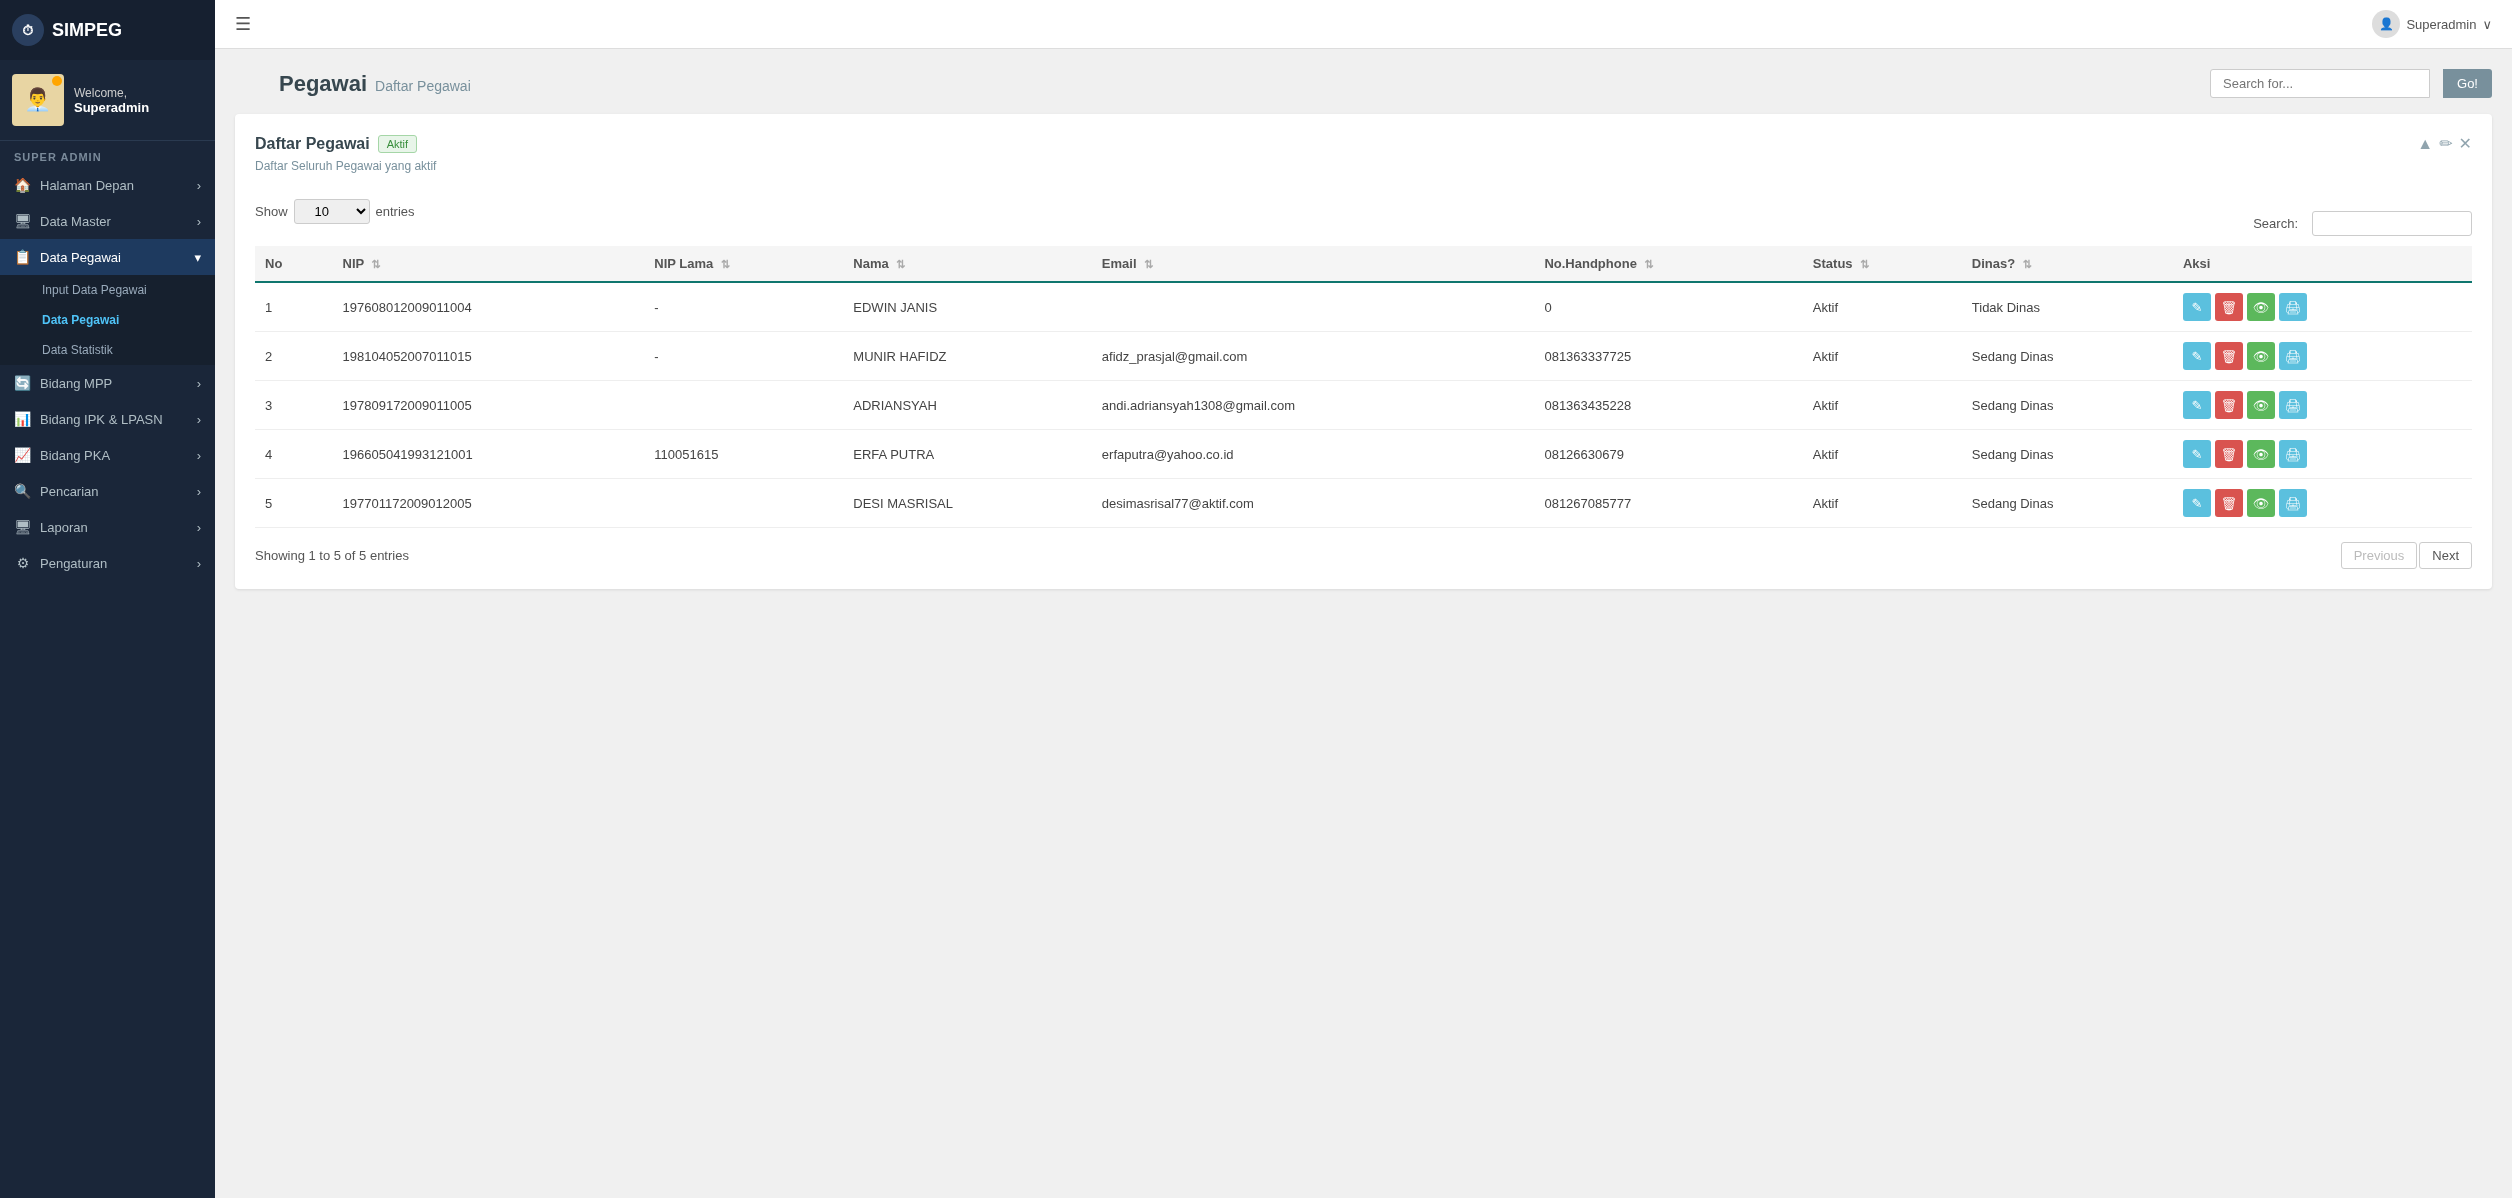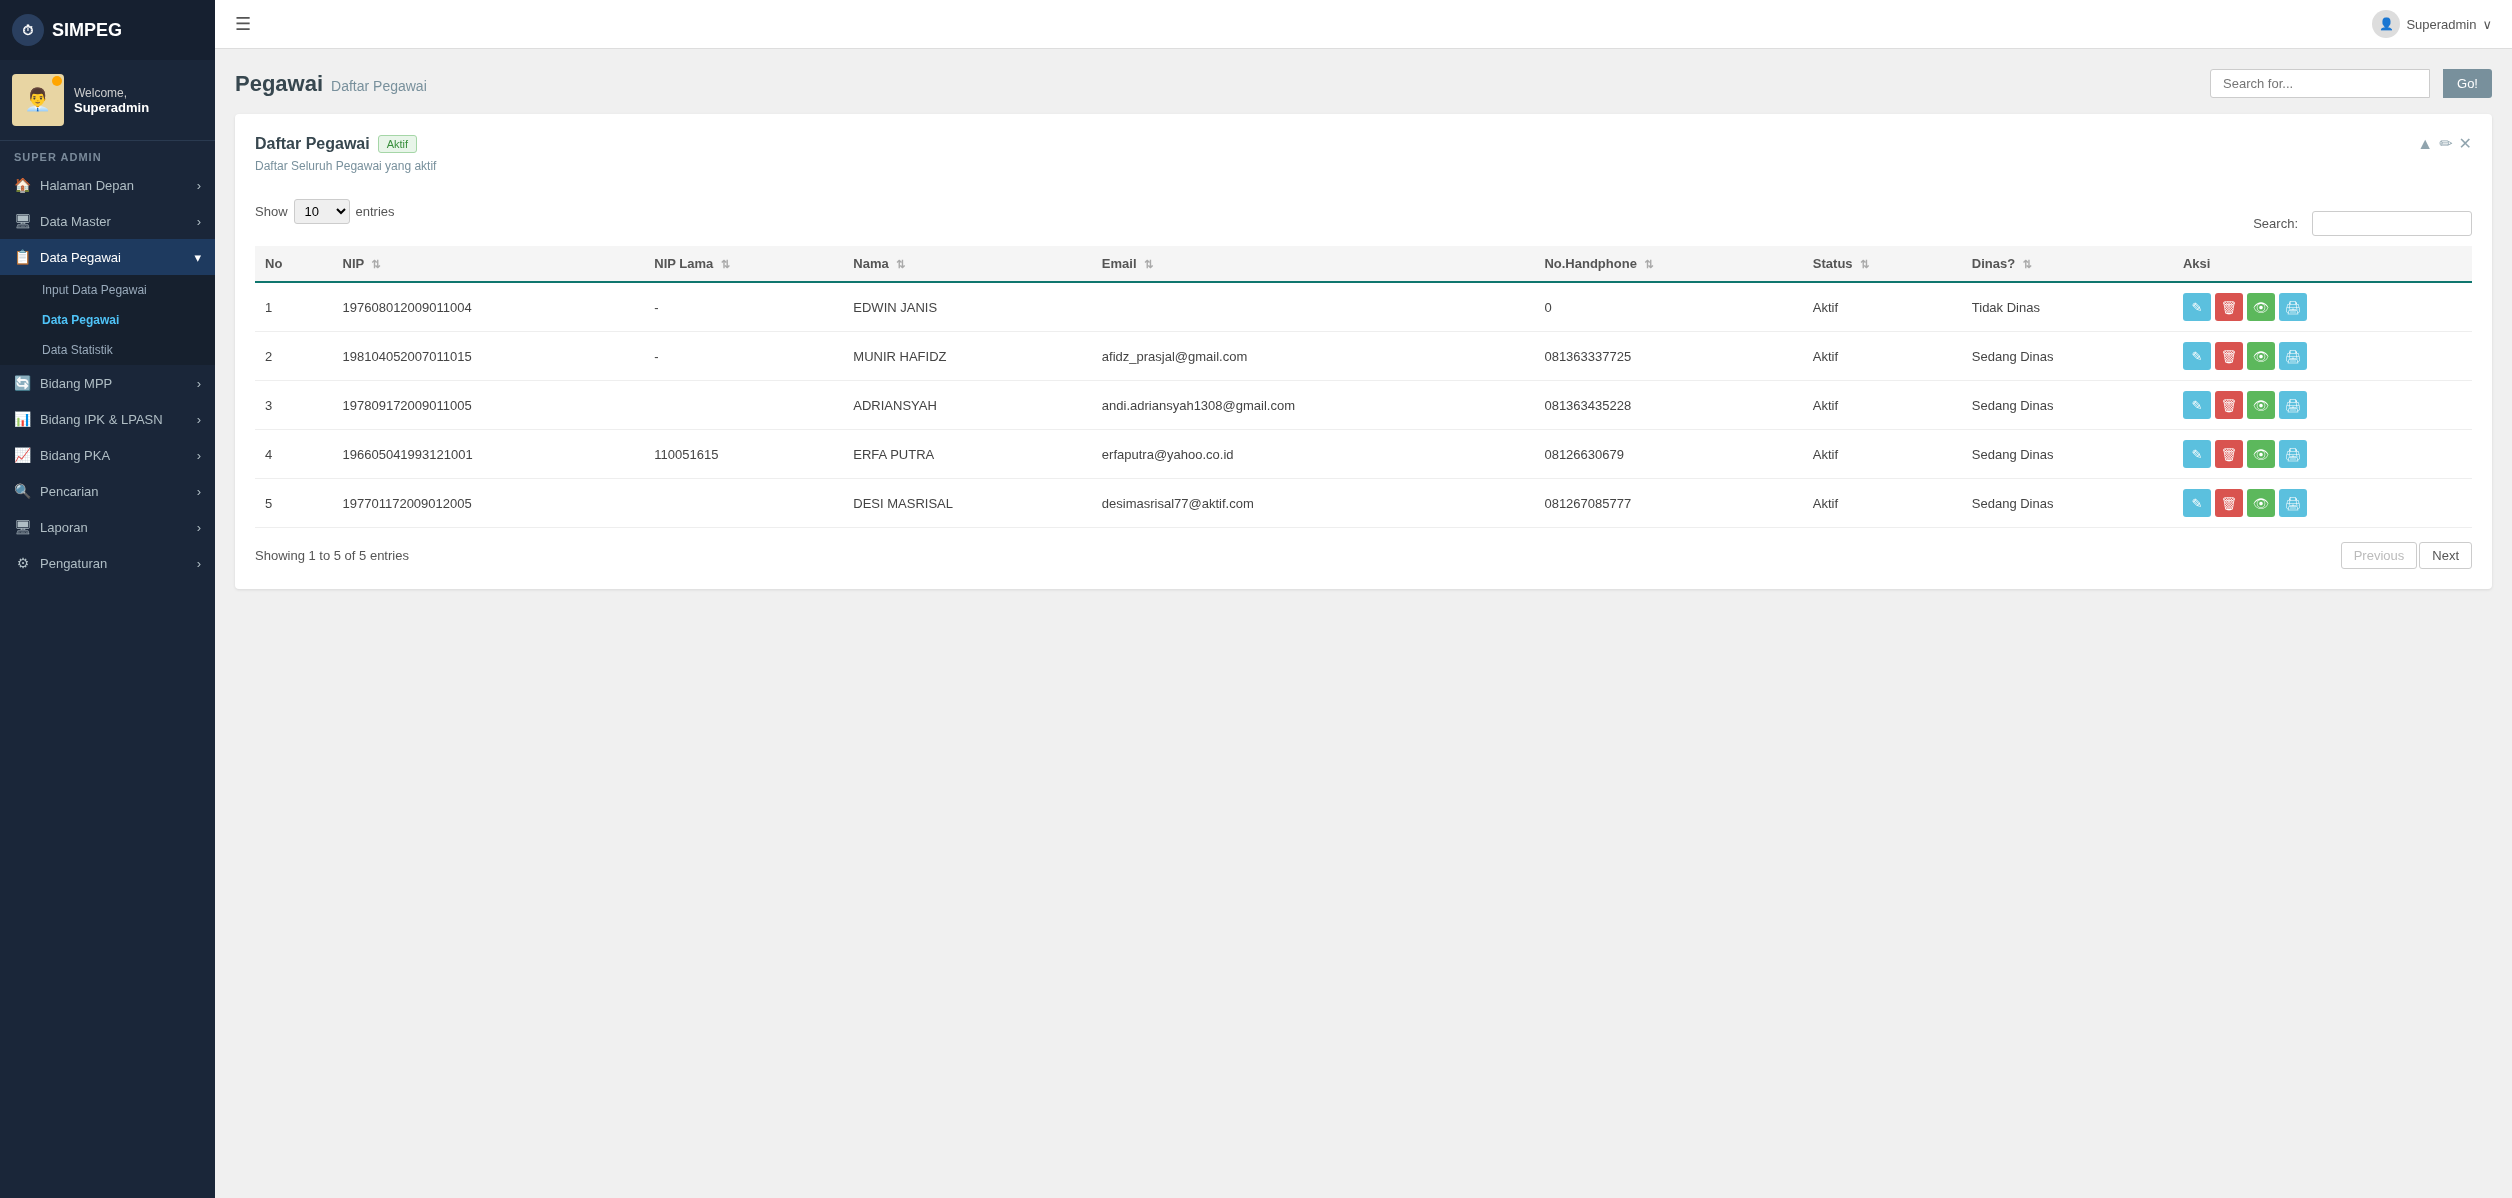--- a/index.html
+++ b/index.html
@@ -112,21 +112,21 @@
     .page-content {
       padding: 20px;
       flex: 1;
     }
     .page-header {
       display: flex;
       align-items: center;
       justify-content: space-between;
       margin-bottom: 16px;
     }
-    .page-title-area { display: flex; align-items: baseline; gap: 8px; }
+    .page-title-area { display: flex; align-items: baseline; gap: 8px; margin-left: 44px; }
     .page-title { font-size: 22px; font-weight: bold; color: #37474f; }
     .page-subtitle { font-size: 14px; color: #78909c; }
     .search-bar { display: flex; gap: 13px; }
     .search-input {
       border: 1px solid #ccc;
       padding: 6px 12px;
       border-radius: 3px 0 0 3px;
       font-size: 13px;
       width: 220px;
       outline: none;
@@ -177,21 +177,21 @@
     
     .table-controls {
       display: flex;
       align-items: center;
       justify-content: space-between;
       margin-bottom: 10px;
     }
     .show-entries { display: flex; align-items: center; gap: 6px; font-size: 13px; color: #555; }
     .show-entries select {
       border: 1px solid #ccc;
-      padding: 3px 6px;
+      padding: 3px 16px;
       border-radius: 3px;
       font-size: 13px;
     }
     .table-search { display: flex; align-items: center; gap: 14px; font-size: 13px; color: #555; margin-top: 24px; }
     .table-search input {
       border: 1px solid #ccc;
       padding: 4px 8px;
       border-radius: 3px;
       font-size: 13px;
       width: 160px;

